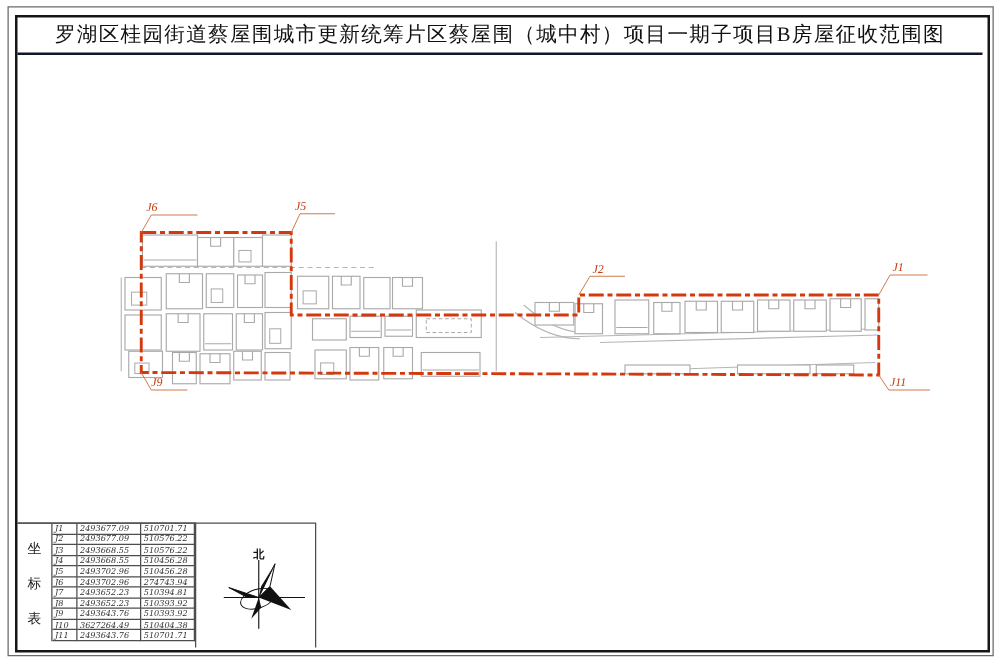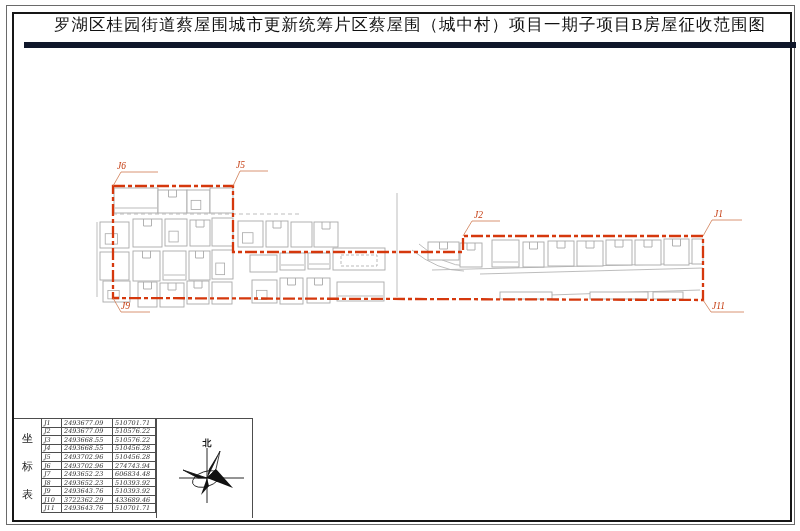--- a/index.html
+++ b/index.html
@@ -2,22 +2,22 @@
 <html><head>
 <meta charset="utf-8">
 <style>
   html,body{margin:0;padding:0;background:#fff;}
   #page{position:relative;width:800px;height:531px;background:#fff;overflow:hidden;
         font-family:"Liberation Serif",serif;}
   #outer-frame{position:absolute;left:6px;top:5px;width:787px;height:518px;
         border:1px solid #6a6a6a;}
   #inner-frame{position:absolute;left:12px;top:12px;width:776px;height:506px;
         border:2px solid #161616;}
-  #title-band{position:absolute;left:24px;top:14px;width:772px;height:28px;
-        border-bottom:6px solid #0f172a;display:flex;justify-content:center;}
+  #title-band{position:absolute;left:14px;top:14px;width:772px;height:28px;
+        border-bottom:2px solid #0f172a;display:flex;align-items:center;justify-content:center;}
   #title-band .t{font-size:16.5px;letter-spacing:1px;color:#111;white-space:nowrap;}
   #map-svg{position:absolute;left:0;top:0;}
   
   #ctable{position:absolute;left:14px;top:418px;width:142px;height:95px;display:flex;
         border-top:1px solid #4d4d4d;box-sizing:border-box;color:#333;}
   #ctable-side{width:28px;border-right:1px solid #4d4d4d;box-sizing:border-box;display:flex;
         flex-direction:column;align-items:center;justify-content:space-around;
         font-size:11px;color:#1d1d1d;padding:5px 0;}
   #ctable-grid{flex:1;display:grid;grid-template-rows:repeat(11,1fr);
         grid-template-columns:20px 51px 1fr;
@@ -187,29 +187,29 @@
         <div>2493668.55</div>
         <div>510456.28</div>
         <div>J5</div>
         <div>2493702.96</div>
         <div>510456.28</div>
         <div>J6</div>
         <div>2493702.96</div>
         <div>274743.94</div>
         <div>J7</div>
         <div>2493652.23</div>
-        <div>606834.48</div>
+        <div>510394.81</div>
         <div>J8</div>
         <div>2493652.23</div>
         <div>510393.92</div>
         <div>J9</div>
         <div>2493643.76</div>
         <div>510393.92</div>
         <div>J10</div>
-        <div>3722362.29</div>
-        <div>433689.46</div>
+        <div>3627264.49</div>
+        <div>510404.38</div>
         <div>J11</div>
         <div>2493643.76</div>
         <div>510701.71</div>
       </div>
   </div>
 
 </div>
 
 </body></html>

